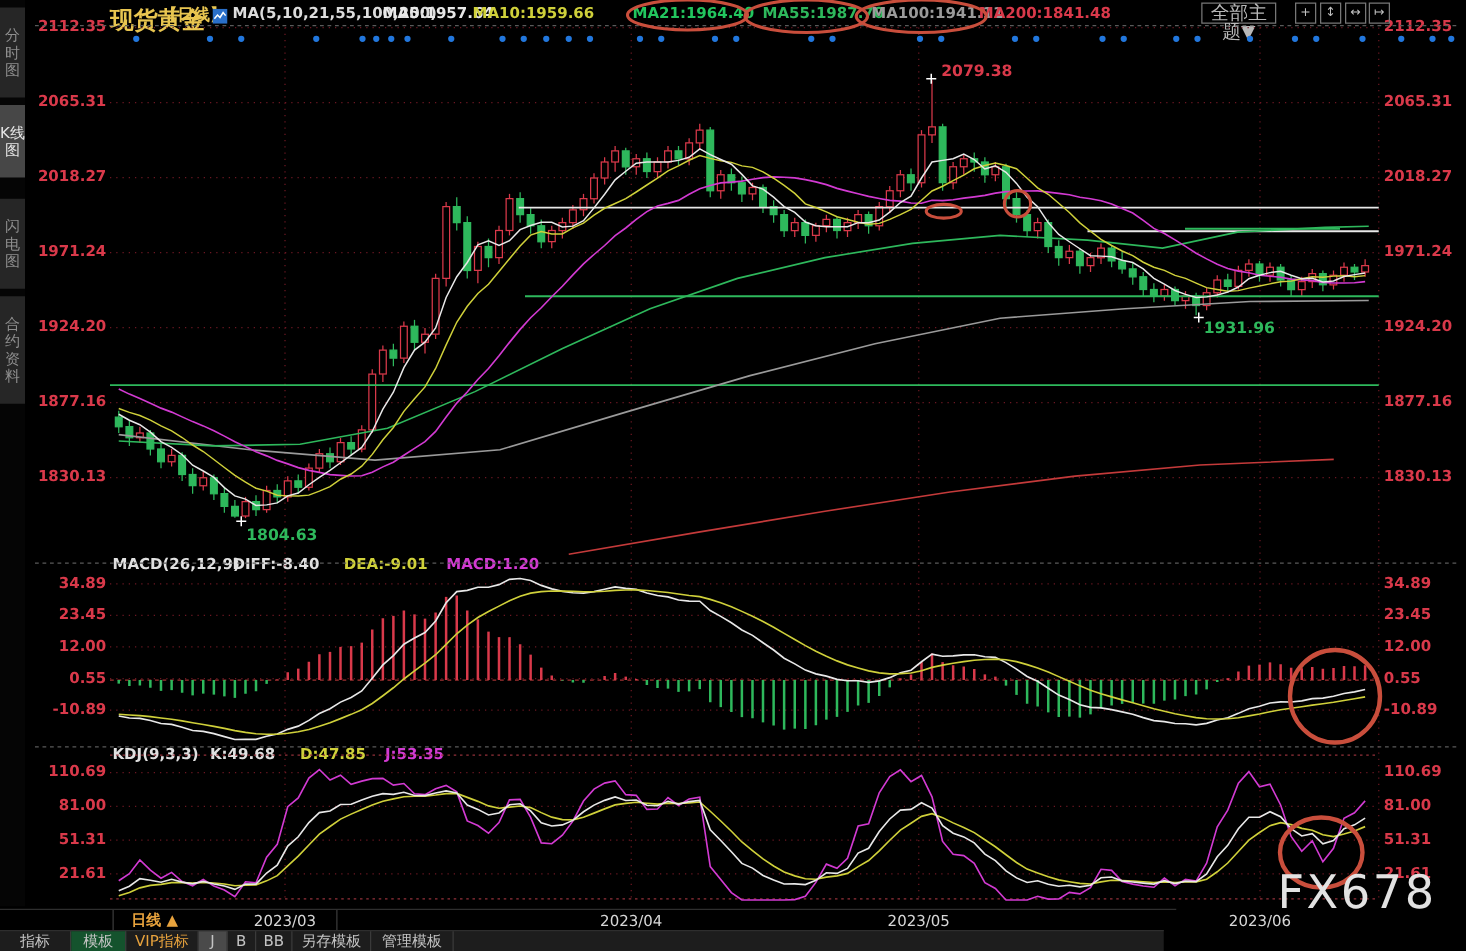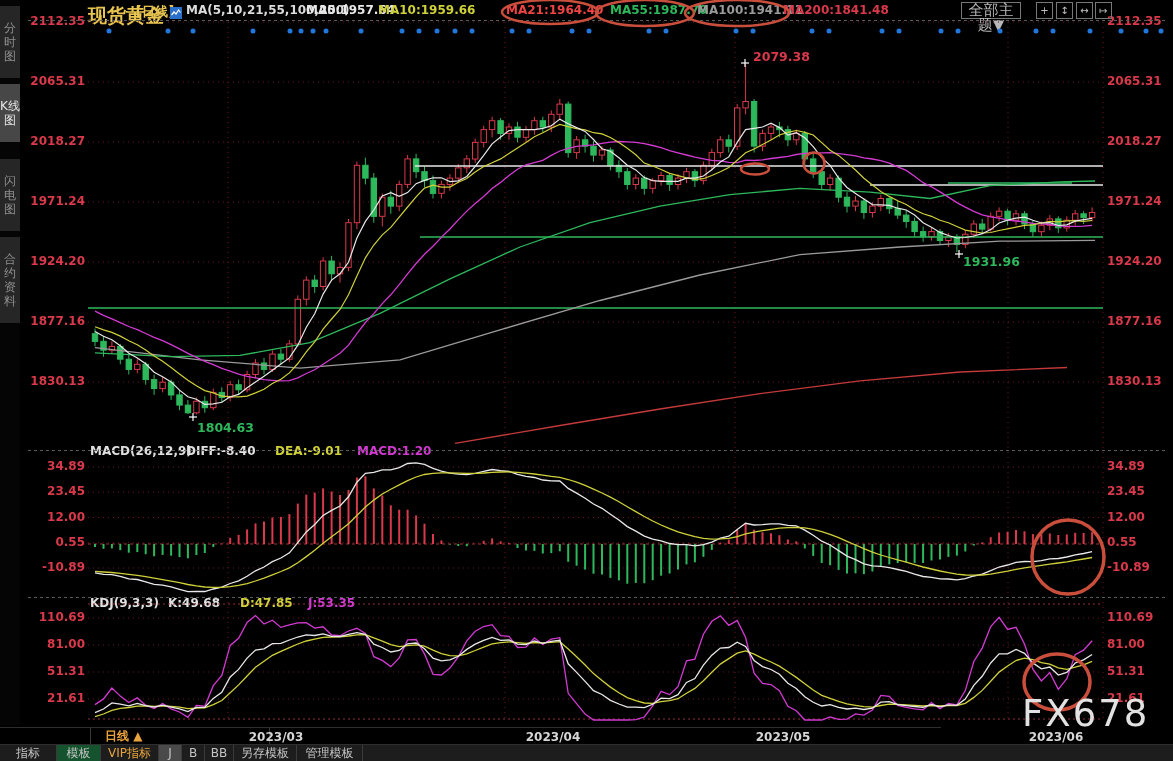--- a/index.html
+++ b/index.html
@@ -24,23 +24,23 @@
   .panel-lab{position:absolute;font-size:12px;font-weight:bold;white-space:nowrap;z-index:4;}
   
   #overlay{position:absolute;left:0;top:0;z-index:10;pointer-events:none;}
   
   #xaxis-row{position:absolute;left:0;top:727px;width:941px;height:17px;background:#000;
              border-top:1px solid #2e2e2e;z-index:20;}
   #period-cell{position:absolute;left:90px;top:0;width:180px;height:17px;border-left:1px solid #3a3a3a;
                border-right:1px solid #3a3a3a;color:#e8a33d;font-size:12px;font-weight:bold;
                line-height:17px;padding-left:14px;box-sizing:border-box;cursor:pointer;}
   .date-label{position:absolute;top:1px;transform:translateX(-50%);color:#d6d6d6;font-size:12px;
-              font-weight:bold;line-height:16px;margin-left:48px;}
+              font-weight:normal;line-height:16px;}
   
-  #tabbar{position:absolute;left:0;top:744px;width:1173px;height:17px;background:#1d1d1d;
+  #tabbar{position:absolute;left:0;top:744px;width:931px;height:17px;background:#1d1d1d;
           border-top:1px solid #2e2e2e;display:flex;z-index:20;}
   .tab{height:17px;line-height:17px;text-align:center;font-size:12px;color:#c4c4c4;
        border-right:1px solid #3a3a3a;cursor:pointer;box-sizing:border-box;}
   .tab.active{background:#14532d;}
   .tab.key{background:#4a4a4a;}
   #watermark{position:absolute;left:1022px;top:692px;font-size:37px;color:#e2e2e2;
              letter-spacing:2px;z-index:25;}
   #title-icon{position:absolute;left:170px;top:4px;z-index:4;}
 </style>
 </head>
@@ -57,21 +57,21 @@
 
   <span class="topbar-text" style="left:88px;color:#e8c550;font-size:19px;">现货黄金</span>
   <span class="topbar-text" style="left:129px;color:#e8c550;font-size:13px;">【日线】</span>
   <span id="title-icon"><svg width="12" height="12">
         <rect width="12" height="12" fill="#2a6fc9"></rect>
         <polyline points="1.5,8 4,5 6,7 8.5,3 10.5,5.5" fill="none" stroke="#fff" stroke-width="1.2"></polyline>
       </svg></span>
   <span class="topbar-text" style="left:186px;color:#dcdcdc;">MA(5,10,21,55,100,200)</span>
   <span class="topbar-text ma-val" style="left: 306px; color: rgb(232, 232, 232);">MA5:1957.64</span>
   <span class="topbar-text ma-val" style="left: 378px; color: rgb(207, 208, 58);">MA10:1959.66</span>
-  <span class="topbar-text ma-val" style="left: 506px; color: #ef4444;">MA21:1964.40</span>
+  <span class="topbar-text ma-val" style="left: 506px; color: #22c55e;">MA21:1964.40</span>
   <span class="topbar-text ma-val" style="left: 610px; color: rgb(46, 184, 92);">MA55:1987.70</span>
   <span class="topbar-text ma-val" style="left: 697px; color: rgb(154, 154, 154);">MA100:1941.11</span>
   <span class="topbar-text ma-val" style="left: 783px; color: rgb(217, 57, 74);">MA200:1841.48</span>
   <div id="theme-btn">全部主题▼</div>
   <div class="tb-icon" style="left:1036px;">+</div>
   <div class="tb-icon" style="left:1056px;">↕</div>
   <div class="tb-icon" style="left:1076px;">↔</div>
   <div class="tb-icon" style="left:1095px;">↦</div>
 
   <span class="panel-lab macd-lab" style="left: 90px; top: 444px; color: rgb(224, 224, 224);">MACD(26,12,9)</span>

